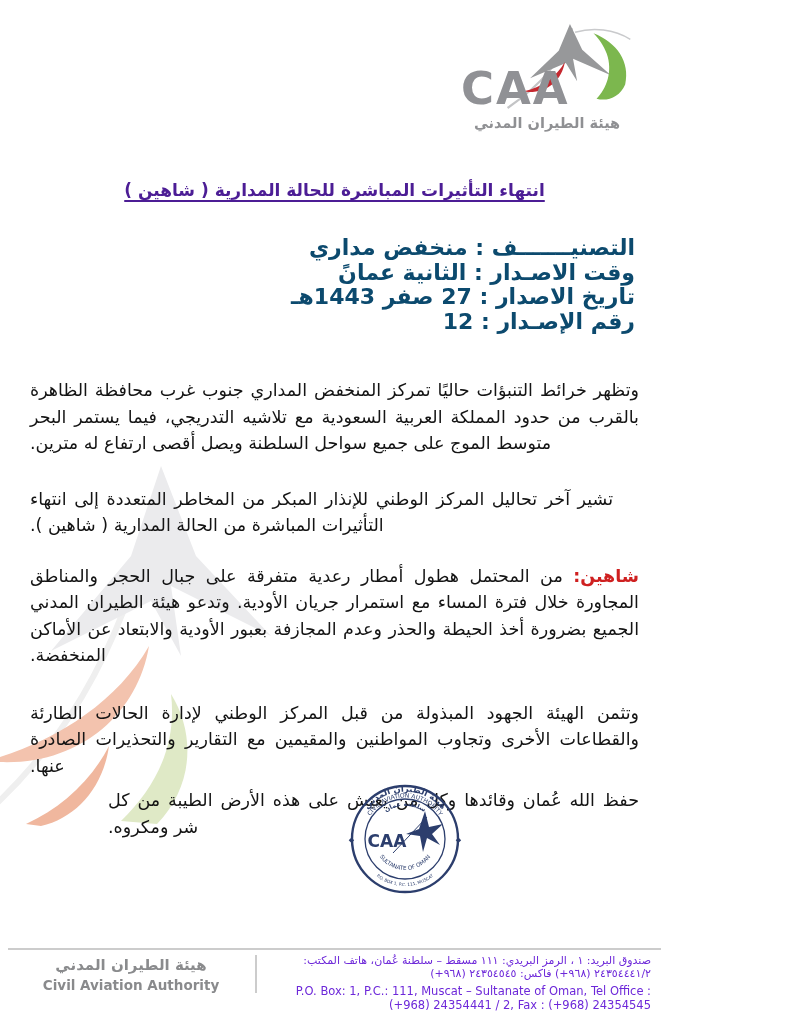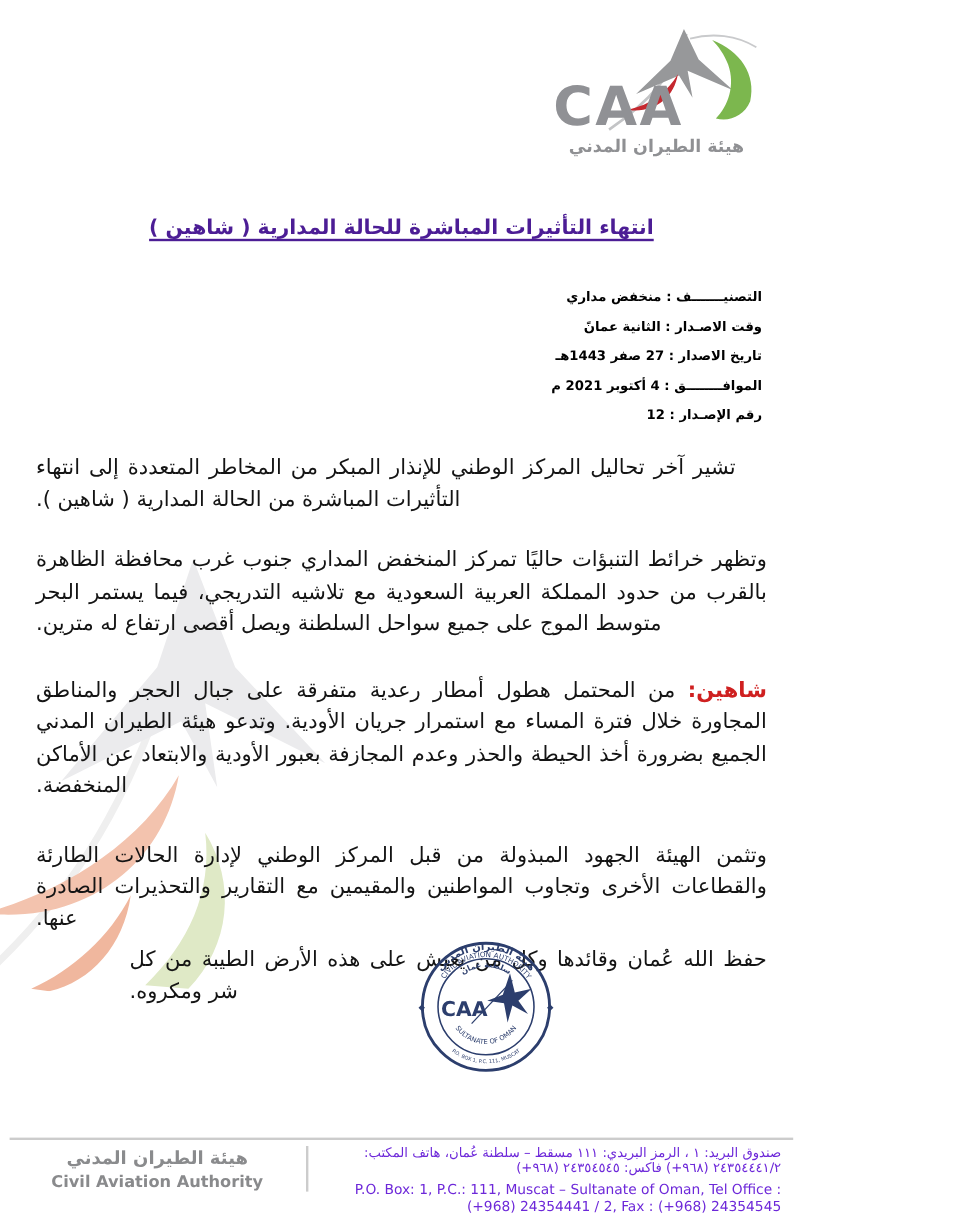--- a/index.html
+++ b/index.html
@@ -12,22 +12,22 @@
             letter-spacing:2px;line-height:1;}
   .logo-ar{position:absolute;left:0;top:95px;width:172px;text-align:center;font-size:14.5px;
            font-weight:bold;color:#8f9093;direction:rtl;}
   
   .doc-title{position:absolute;top:124px;left:0;width:100%;text-align:center;font-size:27px;
              font-weight:bold;color:#6e7b4c;z-index:2;}
   .doc-subtitle{position:absolute;top:180px;left:0;width:100%;text-align:center;font-size:17px;
                 font-weight:bold;color:#4c1d95;z-index:2;direction:rtl;}
   .doc-subtitle .u{text-decoration:underline;text-underline-offset:4px;text-decoration-thickness:1.5px;}
   
-  .meta{position:absolute;top:236px;right:34px;direction:rtl;text-align:right;color:#000000;
-        font-size:11px;font-weight:bold;line-height:24.5px;z-index:2;}
+  .meta{position:absolute;top:236px;right:34px;direction:rtl;text-align:right;color:#0c4a6e;
+        font-size:22px;font-weight:bold;line-height:24.5px;z-index:2;}
   
   .body{position:absolute;top:377px;right:30px;left:30px;direction:rtl;font-size:17.5px;
         line-height:26.5px;color:#141414;text-align:justify;text-align-last:left;z-index:1;}
   .para{margin:0 0 24px 0;}
   .para.p1{text-indent:26px;}
   .para.p2{margin-bottom:29px;}
   .para.p3{margin-bottom:31px;}
   .para.p4{margin-bottom:8px;}
   .para.p5{padding-left:78px;}
   .alert-label{color:#cf2020;font-weight:bold;}
@@ -80,27 +80,26 @@
   </div>
 
   <div class="doc-subtitle">
     <span class="u">انتهاء التأثيرات المباشرة للحالة المدارية ( شاهين )</span>
   </div>
 
   <div class="meta">
     <div class="meta-line"><span>التصنيـــــــف</span><span> : </span><span>منخفض مداري</span></div>
     <div class="meta-line"><span>وقت الاصـدار</span><span> : </span><span>الثانية عمانً</span></div>
     <div class="meta-line"><span>تاريخ الاصدار</span><span> : </span><span>27 صفر 1443هـ</span></div>
-    <div class="meta-line"><span>الموافــــــــق</span><span> : </span><span>4 أكتوبر 2021 م</span></div>
     <div class="meta-line"><span>رقم الإصـدار</span><span> : </span><span>12</span></div>
   </div>
 
   <div class="body">
+    <p class="para p2">وتظهر خرائط التنبؤات حاليًا تمركز المنخفض المداري جنوب غرب محافظة الظاهرة بالقرب من حدود المملكة العربية السعودية مع تلاشيه التدريجي، فيما يستمر البحر متوسط الموج على جميع سواحل السلطنة ويصل أقصى ارتفاع له مترين.</p>
     <p class="para p1">تشير آخر تحاليل المركز الوطني للإنذار المبكر من المخاطر المتعددة إلى انتهاء التأثيرات المباشرة من الحالة المدارية ( شاهين ).</p>
-    <p class="para p2">وتظهر خرائط التنبؤات حاليًا تمركز المنخفض المداري جنوب غرب محافظة الظاهرة بالقرب من حدود المملكة العربية السعودية مع تلاشيه التدريجي، فيما يستمر البحر متوسط الموج على جميع سواحل السلطنة ويصل أقصى ارتفاع له مترين.</p>
     <p class="para p3"><span class="alert-label">شاهين:</span><span> من المحتمل هطول أمطار رعدية متفرقة على جبال الحجر والمناطق المجاورة خلال فترة المساء مع استمرار جريان الأودية. وتدعو هيئة الطيران المدني الجميع بضرورة أخذ الحيطة والحذر وعدم المجازفة بعبور الأودية والابتعاد عن الأماكن المنخفضة.</span></p>
     <p class="para p4">وتثمن الهيئة الجهود المبذولة من قبل المركز الوطني لإدارة الحالات الطارئة والقطاعات الأخرى وتجاوب المواطنين والمقيمين مع التقارير والتحذيرات الصادرة عنها.</p>
     <p class="para p5">حفظ الله عُمان وقائدها وكل من يعيش على هذه الأرض الطيبة من كل شر ومكروه.</p>
   </div>
 
   <svg class="stamp" viewBox="0 0 152 118">
     <defs>
       <path id="arcT1" d="M 28.5,58 A 47.5,47.5 0 0 1 123.5,58"></path>
       <path id="arcT2" d="M 34.5,58 A 41.5,41.5 0 0 1 117.5,58"></path>
       <path id="arcT3" d="M 43,58 A 33,33 0 0 1 109,58"></path>

